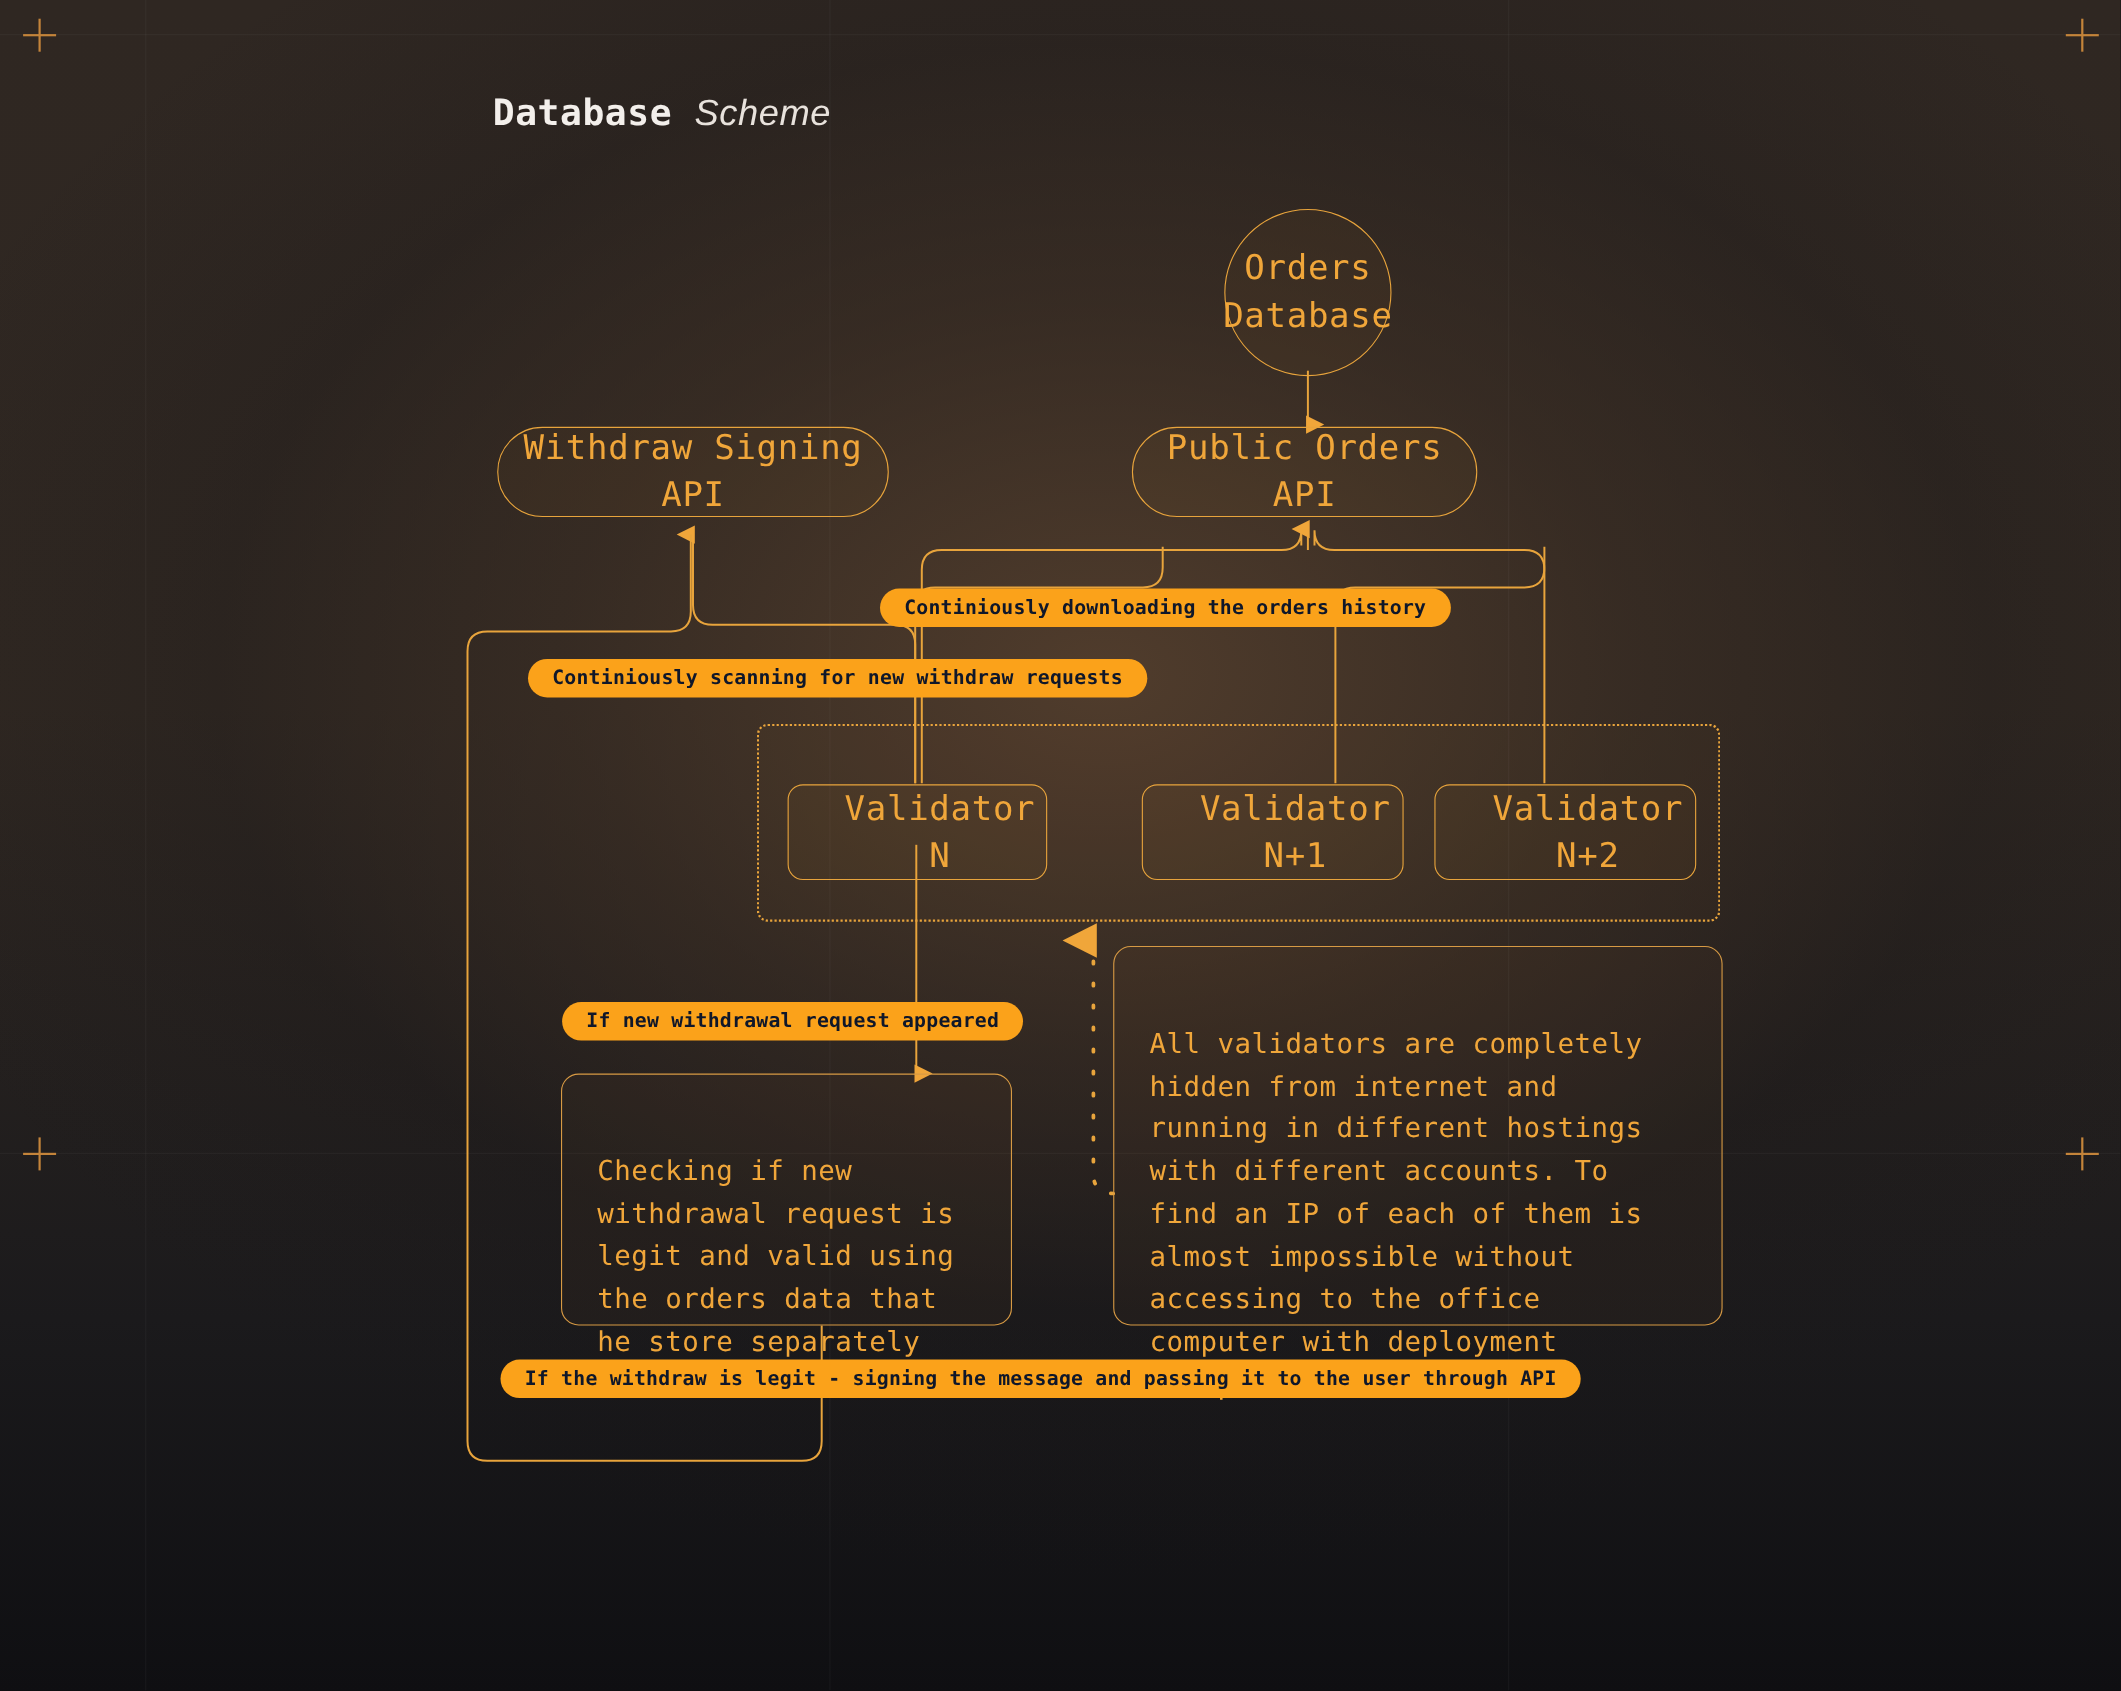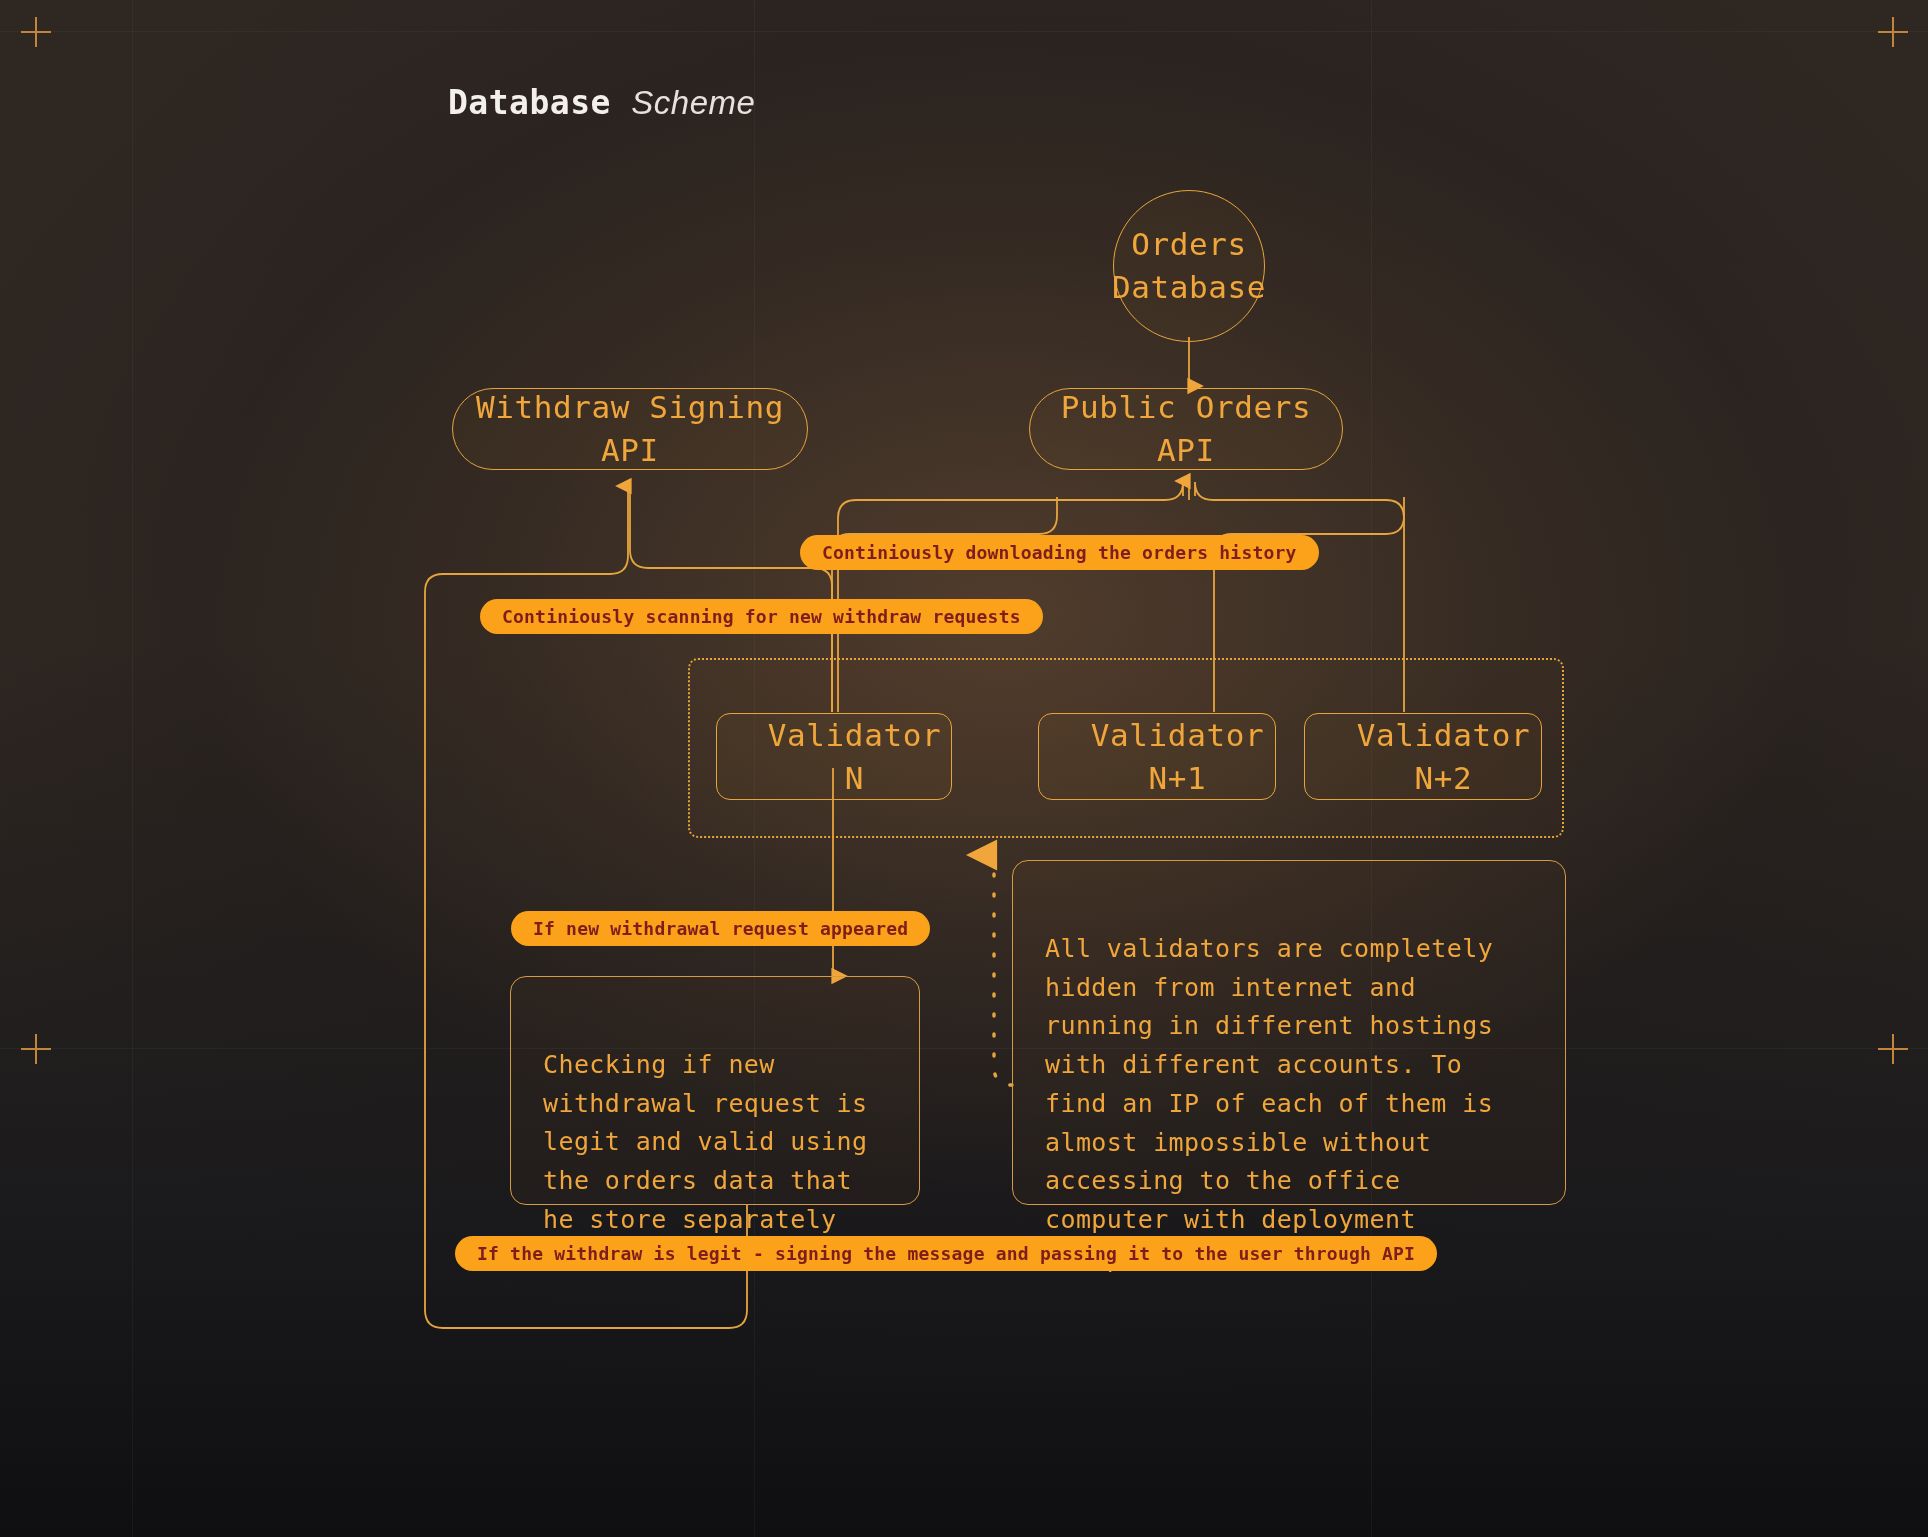--- a/index.html
+++ b/index.html
@@ -103,21 +103,21 @@
     letter-spacing: 0.4px;
     padding: 30px 32px;
     white-space: pre-line;
   }
 
   
   .edge-label {
     position: absolute;
     box-sizing: border-box;
     background: #fba21a;
-    color: #7f1d1d;
+    color: #0f172a;
     border-radius: 999px;
     font-weight: bold;
     font-size: 18px;
     letter-spacing: 0.2px;
     display: flex;
     align-items: center;
     justify-content: center;
     padding: 0 22px;
     height: 35px;
     white-space: nowrap;

